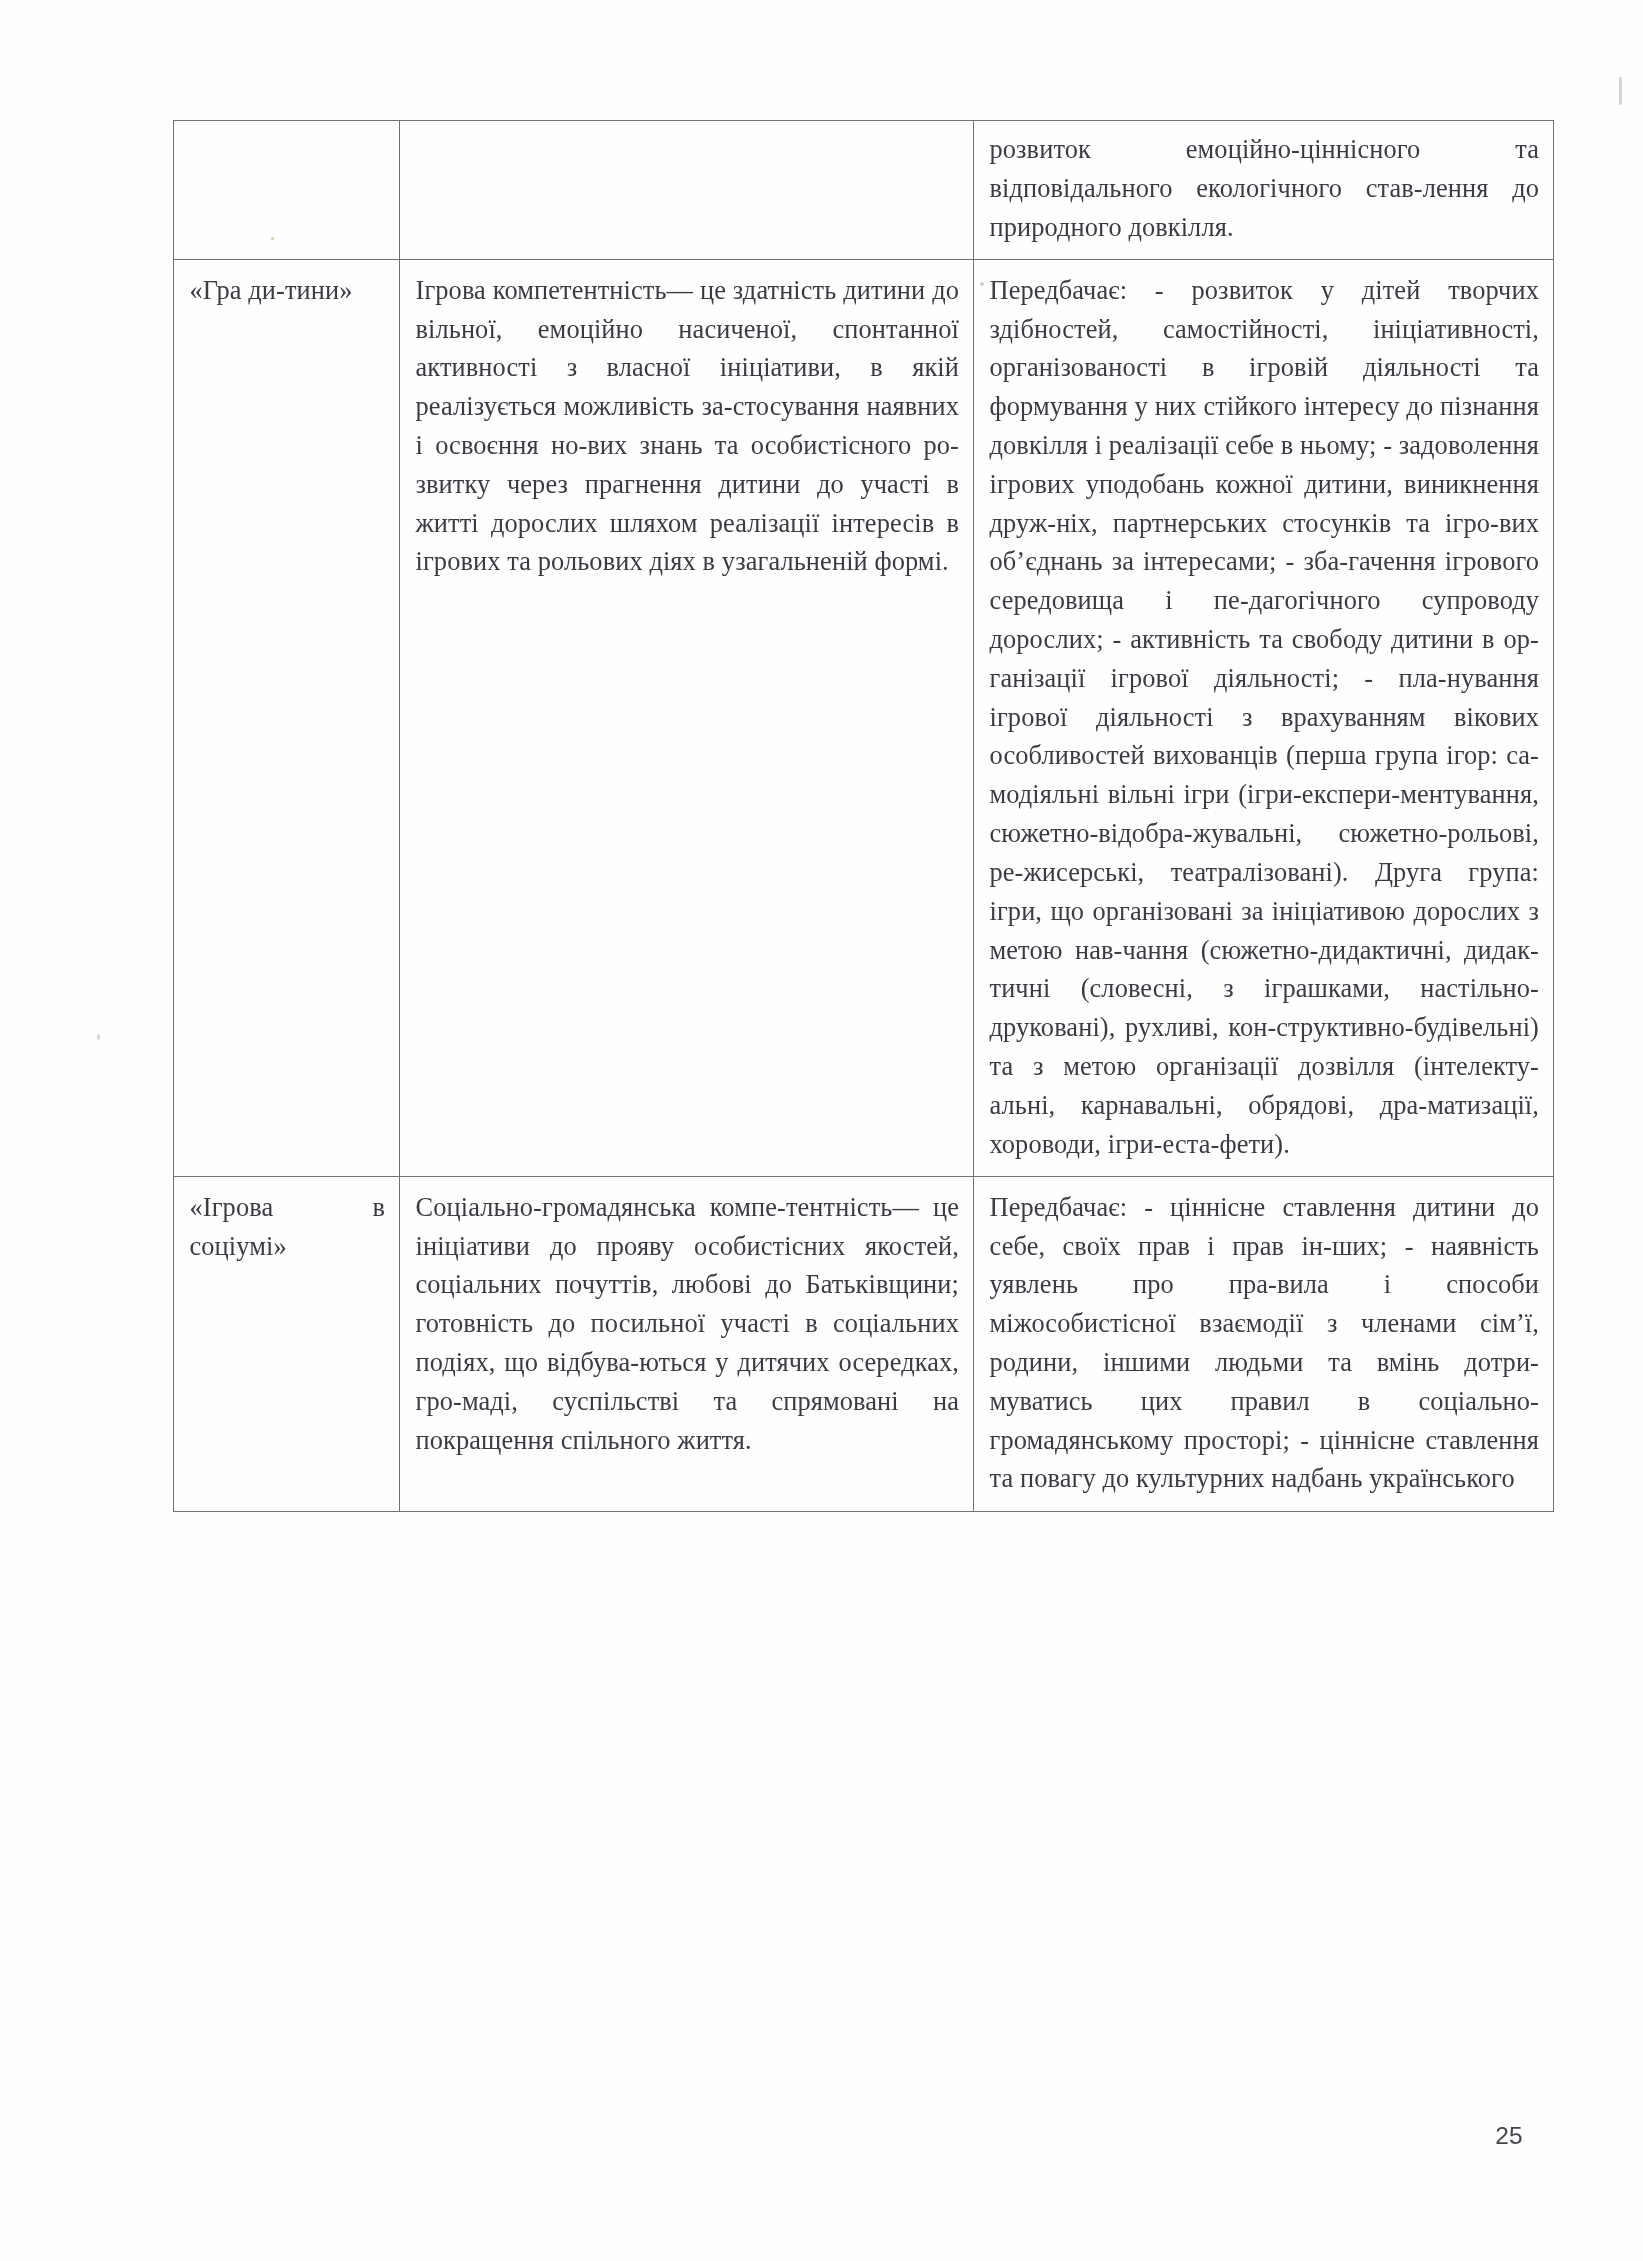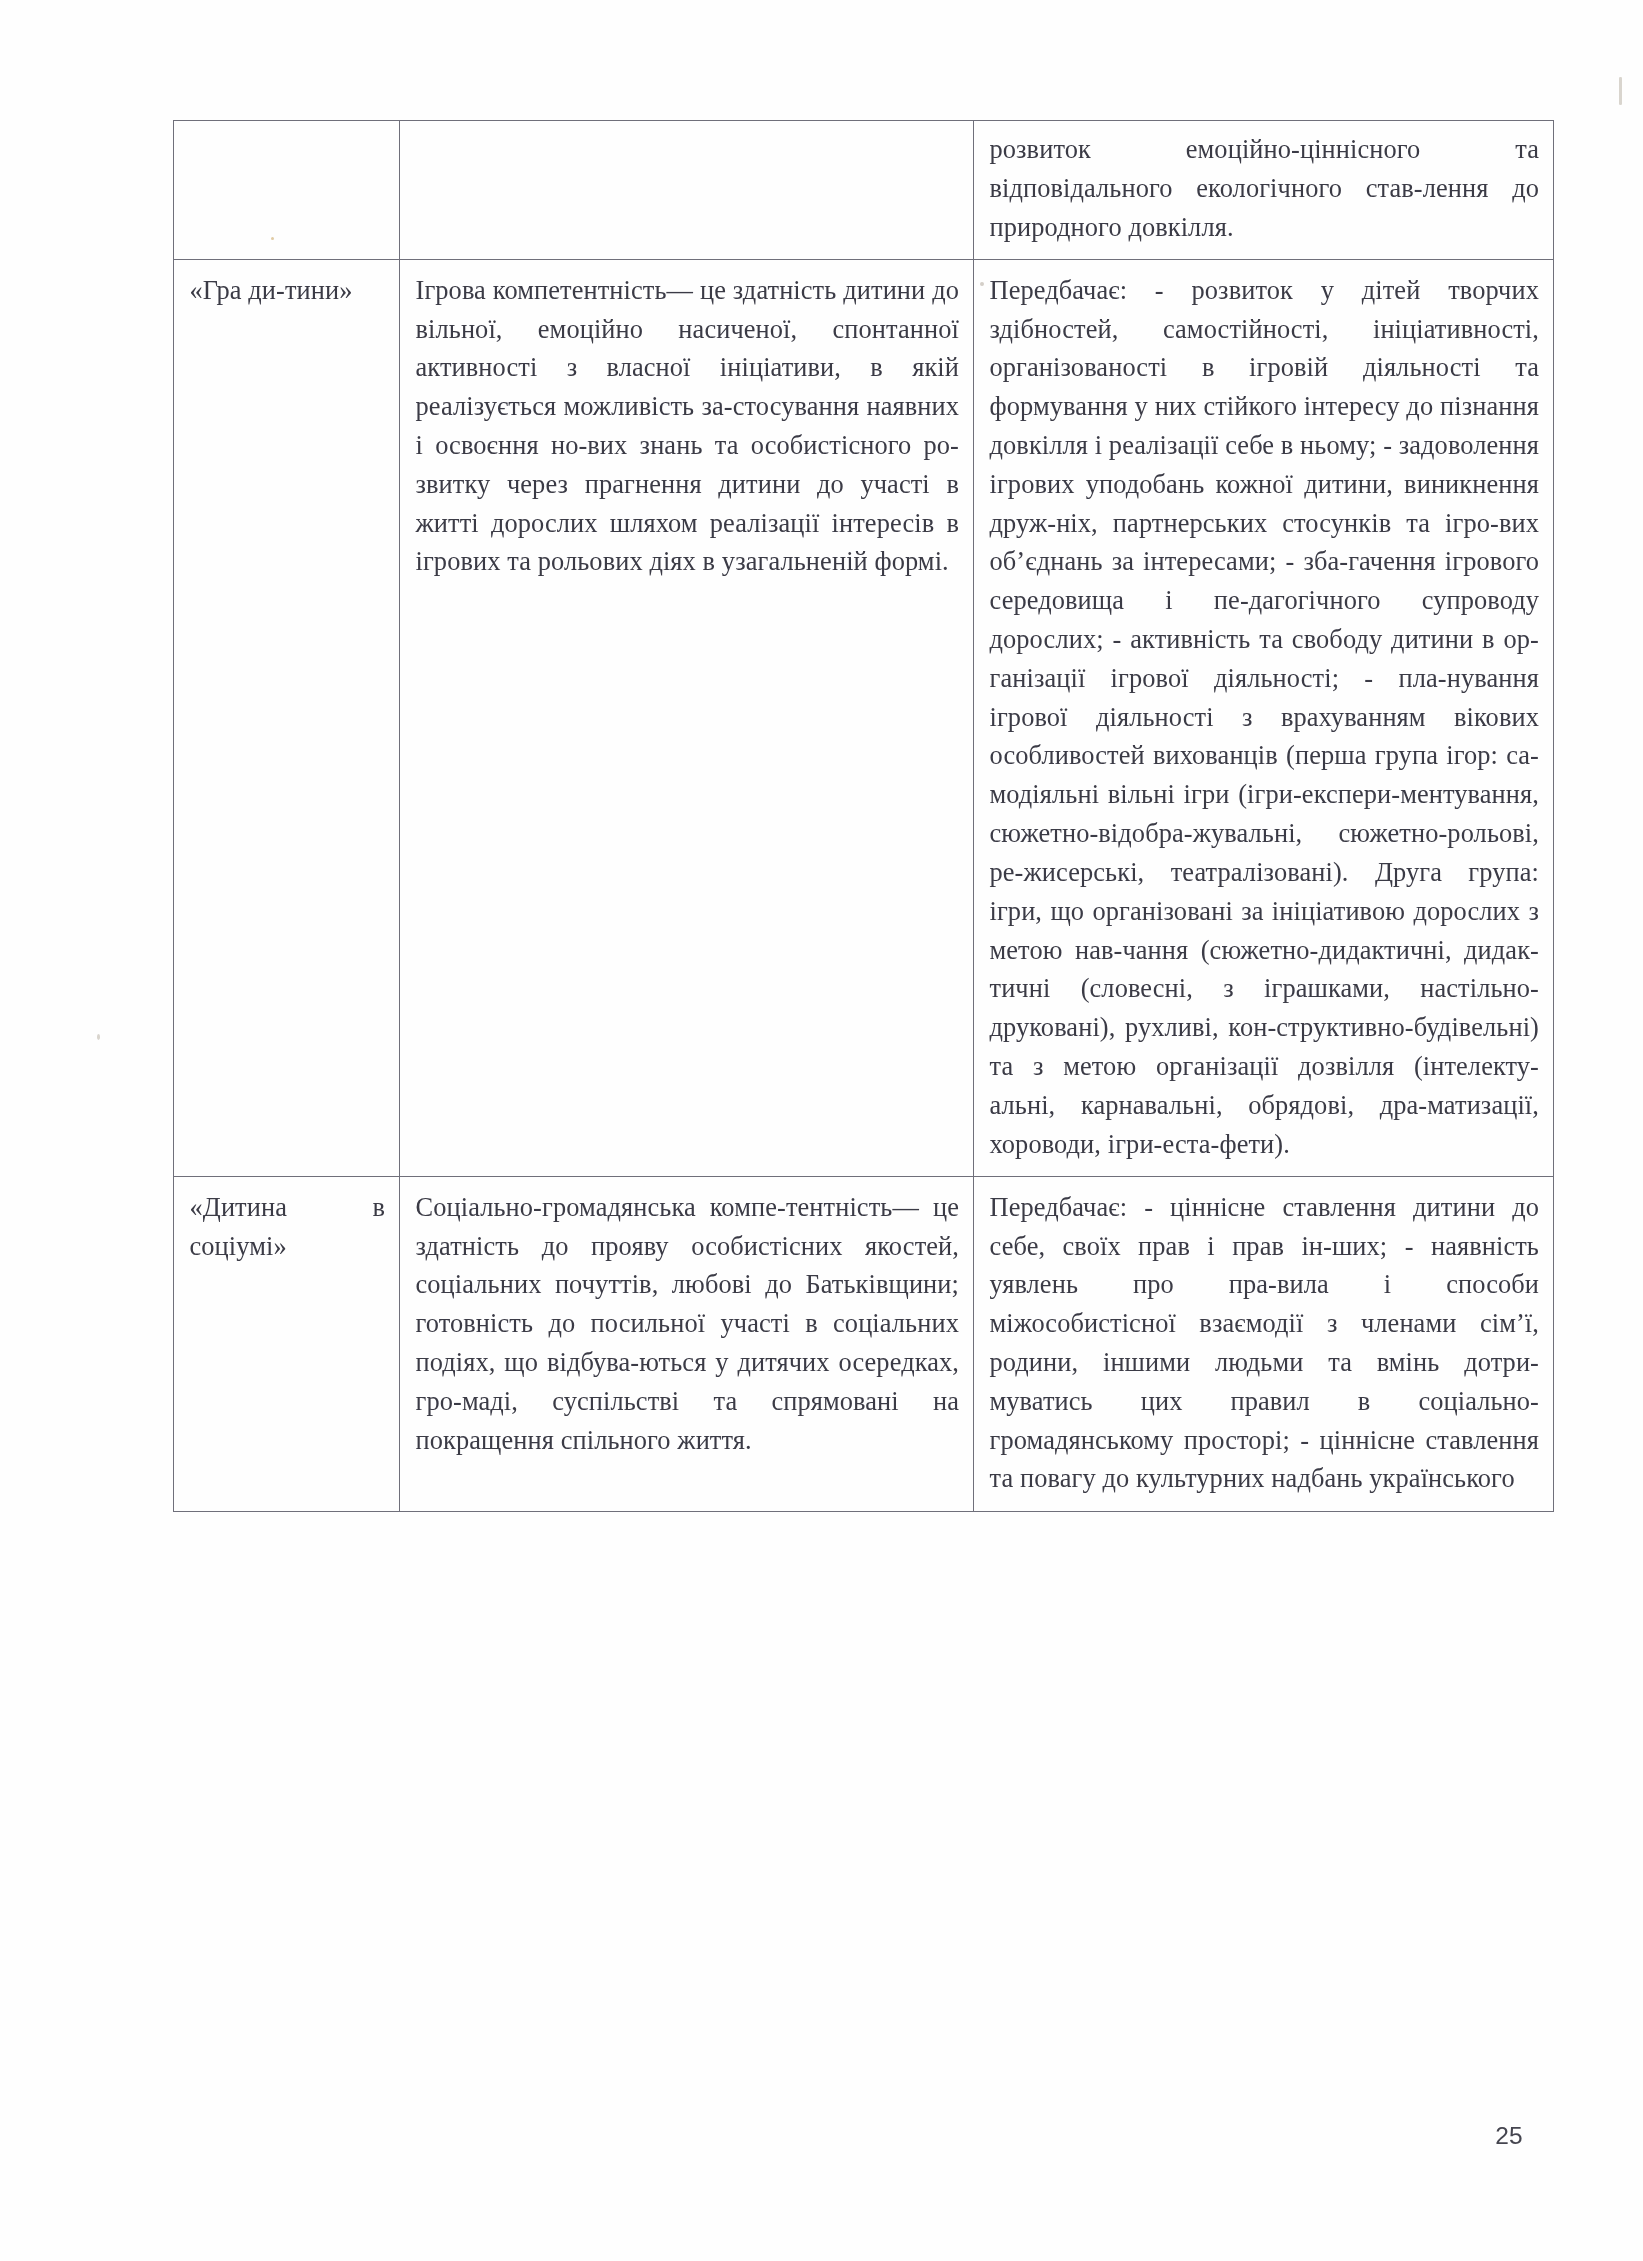--- a/index.html
+++ b/index.html
@@ -92,21 +92,21 @@
       <td class="cell-empty"></td>
       <td class="cell-empty"></td>
       <td>розвиток емоційно-ціннісного та відповідального екологічного став-лення до природного довкілля.</td>
     </tr>
     <tr>
       <td>«Гра ди-тини»</td>
       <td>Ігрова компетентність— це здатність дитини до вільної, емоційно насиченої, спонтанної активності з власної ініціативи, в якій реалізується можливість за-стосування наявних і освоєння но-вих знань та особистісного ро-звитку через прагнення дитини до участі в житті дорослих шляхом реалізації інтересів в ігрових та рольових діях в узагальненій формі.</td>
       <td>Передбачає: - розвиток у дітей творчих здібностей, самостійності, ініціативності, організованості в ігровій діяльності та формування у них стійкого інтересу до пізнання довкілля і реалізації себе в ньому; - задоволення ігрових уподобань кожної дитини, виникнення друж-ніх, партнерських стосунків та ігро-вих об’єднань за інтересами; - зба-гачення ігрового середовища і пе-дагогічного супроводу дорослих; - активність та свободу дитини в ор-ганізації ігрової діяльності; - пла-нування ігрової діяльності з врахуванням вікових особливостей вихованців (перша група ігор: са-модіяльні вільні ігри (ігри-експери-ментування, сюжетно-відобра-жувальні, сюжетно-рольові, ре-жисерські, театралізовані). Друга група: ігри, що організовані за ініціативою дорослих з метою нав-чання (сюжетно-дидактичні, дидак-тичні (словесні, з іграшками, настільно-друковані), рухливі, кон-структивно-будівельні) та з метою організації дозвілля (інтелекту-альні, карнавальні, обрядові, дра-матизації, хороводи, ігри-еста-фети).</td>
     </tr>
     <tr>
-      <td>«Дитина в соціумі»</td>
-      <td>Соціально-громадянська компе-тентність— це здатність до прояву особистісних якостей, соціальних почуттів, любові до Батьківщини; готовність до посильної участі в соціальних подіях, що відбува-ються у дитячих осередках, гро-маді, суспільстві та спрямовані на покращення спільного життя.</td>
+      <td>«Ігрова в соціумі»</td>
+      <td>Соціально-громадянська компе-тентність— це ініціативи до прояву особистісних якостей, соціальних почуттів, любові до Батьківщини; готовність до посильної участі в соціальних подіях, що відбува-ються у дитячих осередках, гро-маді, суспільстві та спрямовані на покращення спільного життя.</td>
       <td>Передбачає: - ціннісне ставлення дитини до себе, своїх прав і прав ін-ших; - наявність уявлень про пра-вила і способи міжособистісної взаємодії з членами сім’ї, родини, іншими людьми та вмінь дотри-муватись цих правил в соціально-громадянському просторі; - ціннісне ставлення та повагу до культурних надбань українського</td>
     </tr>
   </tbody>
 </table>
 
 <div class="page-number">25</div>
 
 
 </body></html>

